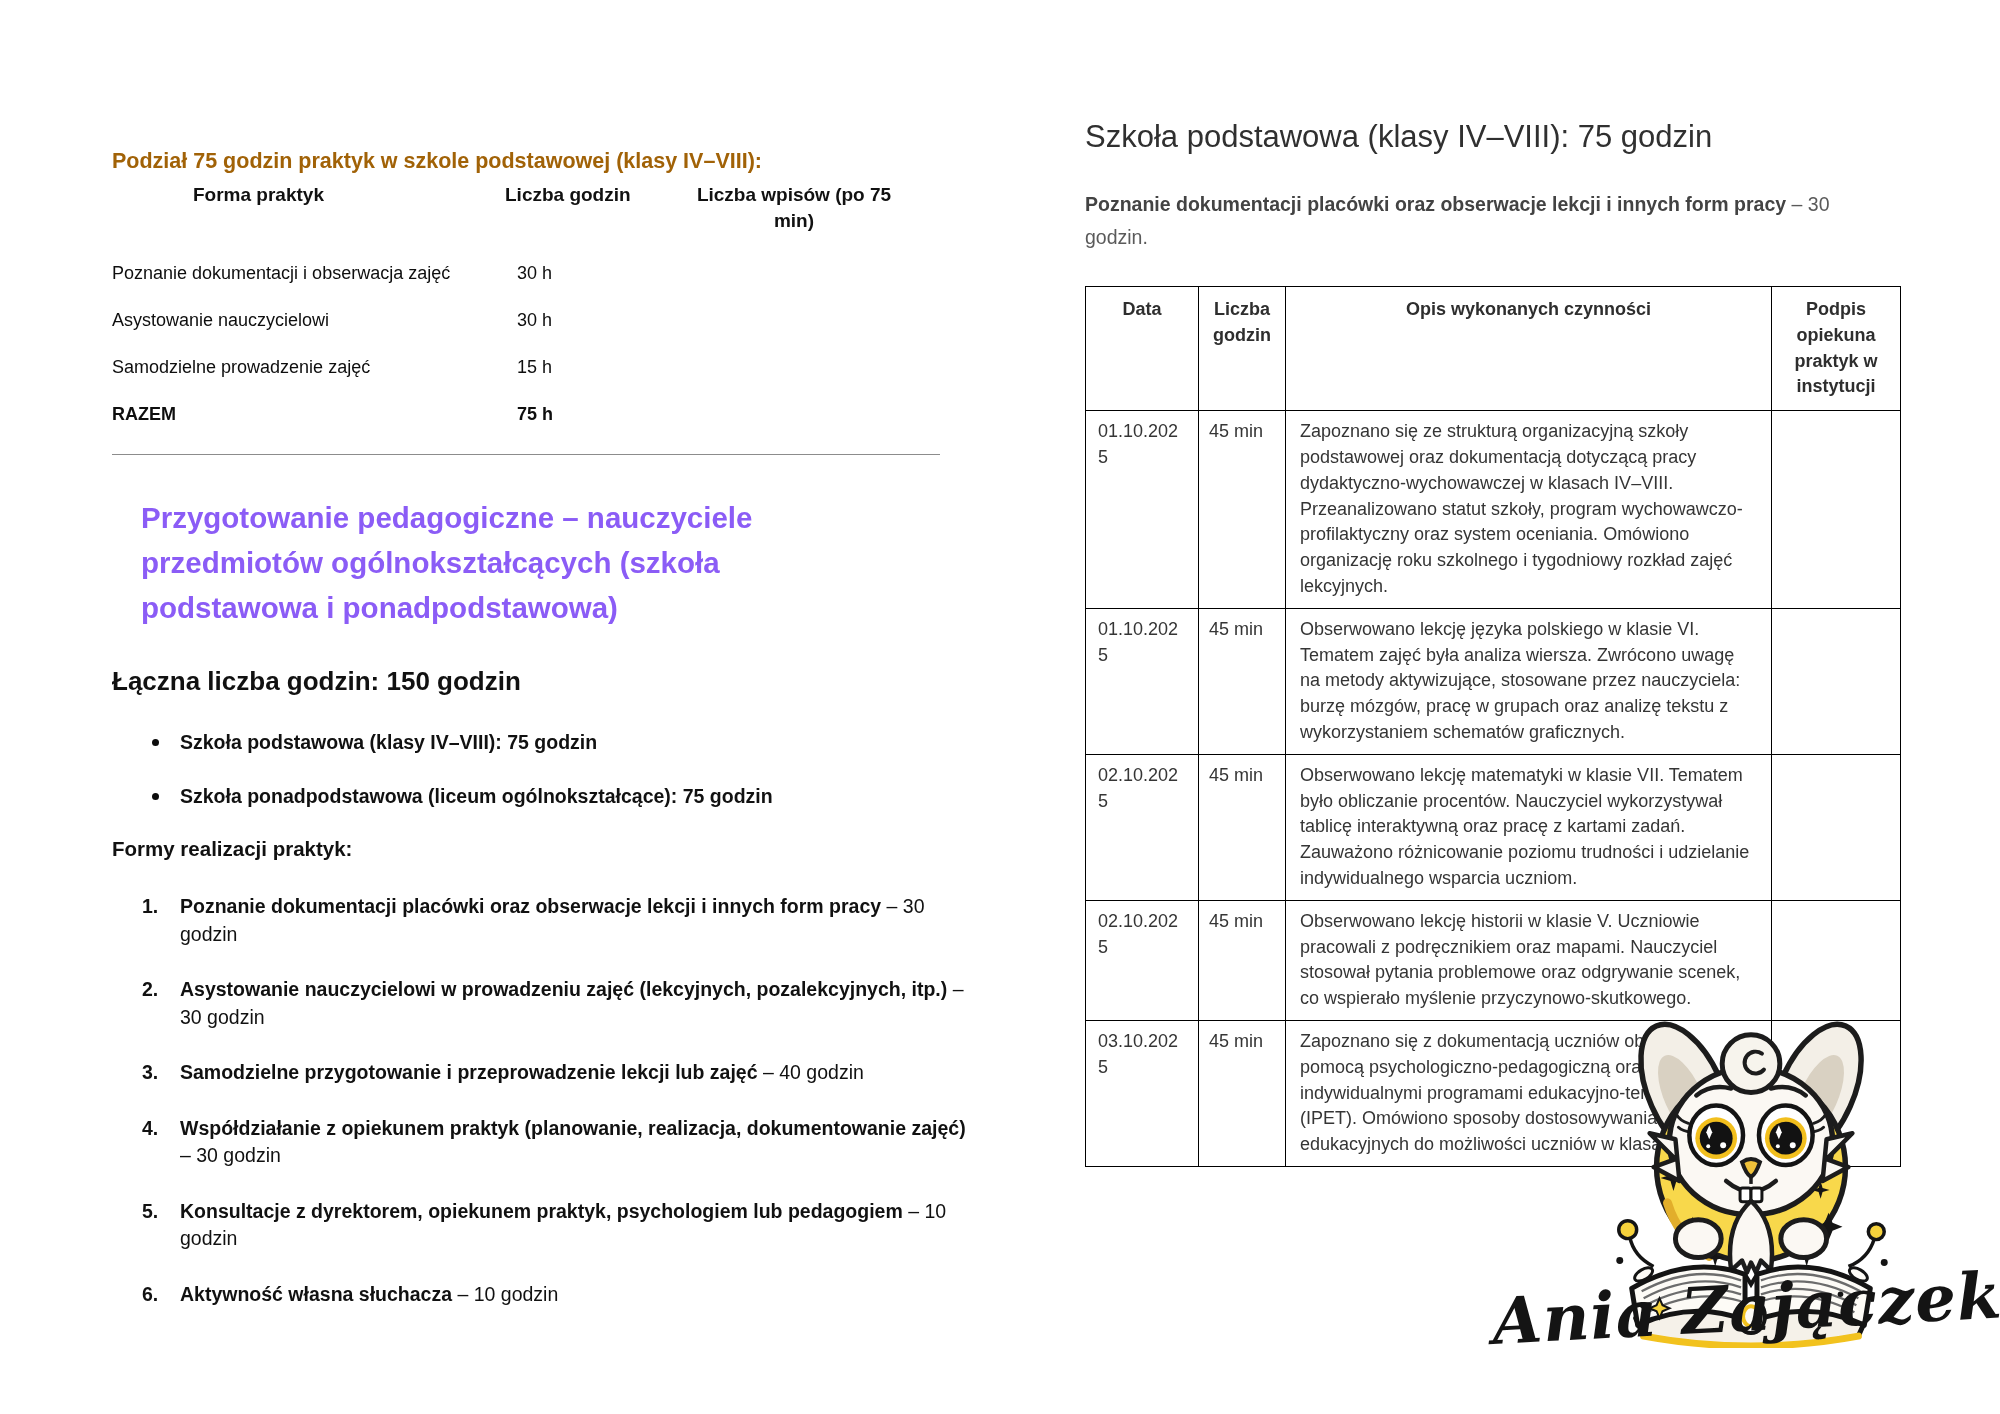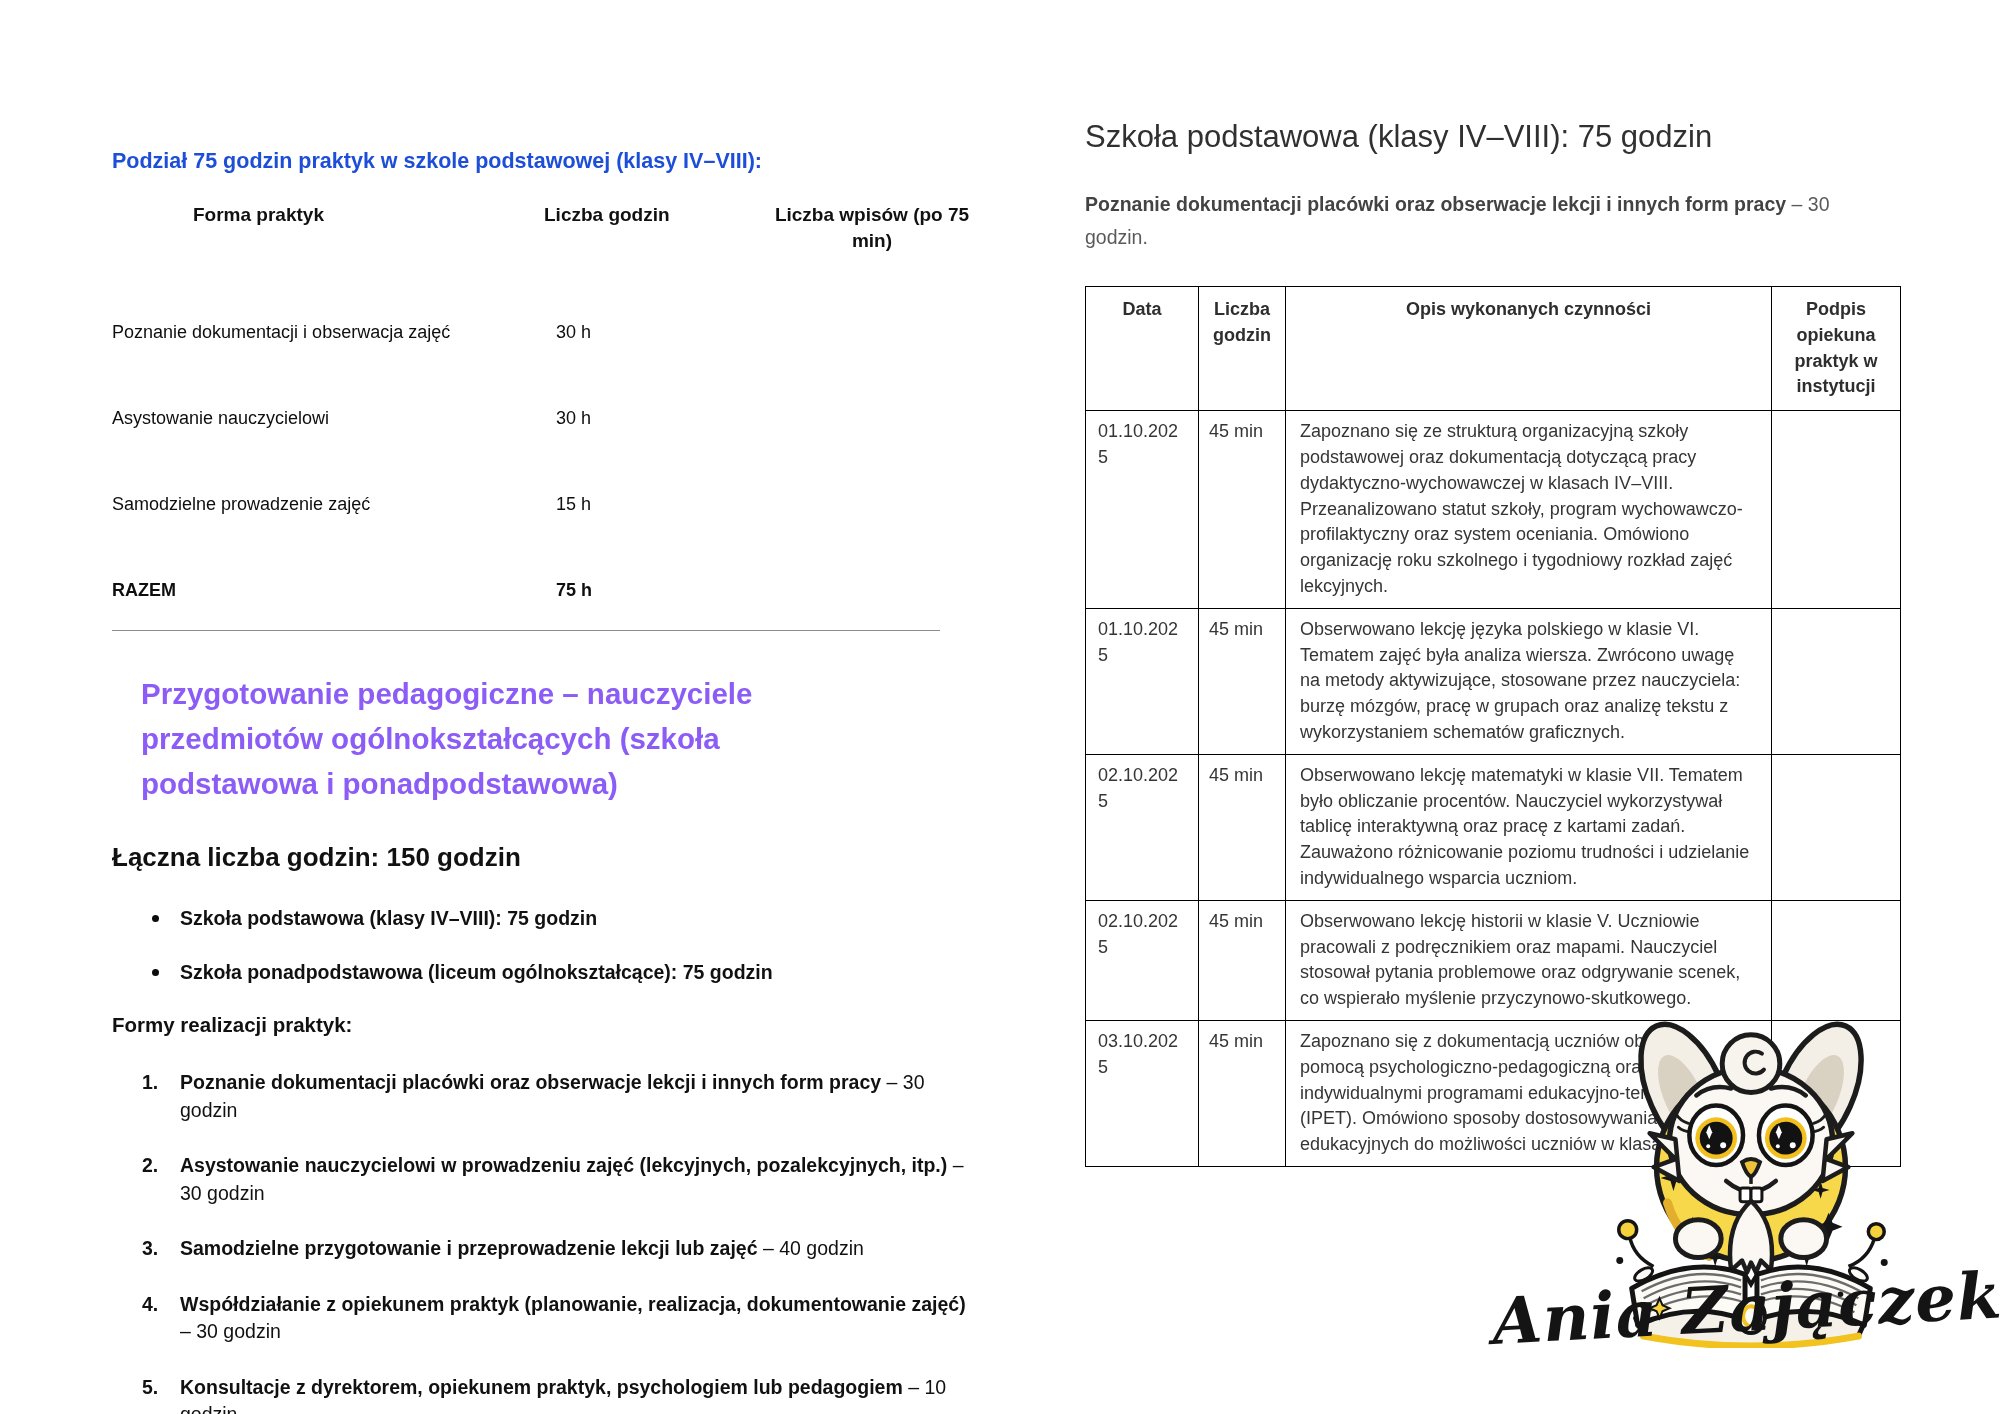--- a/index.html
+++ b/index.html
@@ -2,23 +2,23 @@
 <html><head>
 <meta charset="utf-8">
 <style>
   * { margin:0; padding:0; box-sizing:border-box; }
   html,body { width:2000px; height:1414px; background:#ffffff; overflow:hidden;
               font-family:"Liberation Sans", sans-serif; color:#111; }
   .canvas { position:relative; width:2000px; height:1414px; background:#fff; }
 
   
   .left-page { position:absolute; left:112px; top:148px; width:860px; }
-  .lp-breakdown-heading { font-size:21.5px; font-weight:bold; line-height:26px; color:#1d4ed8; }
-
-  .summary-grid { margin-top:28px; display:grid; grid-template-columns:393px 170px 238px;gap:39px; }
+  .lp-breakdown-heading { font-size:21.5px; font-weight:bold; line-height:26px; color:#a16207; }
+
+  .summary-grid { margin-top:8px; display:grid; grid-template-columns:393px 170px 238px; }
   .sg-head { font-weight:bold; font-size:19px; line-height:26px; padding-bottom:26px; }
   .sg-head.c1 { text-align:center; padding-right:100px; }
   .sg-head.c2 { padding-left:0px; }
   .sg-head.c3 { text-align:center; }
   .sg-cell { font-size:18px; line-height:27px; padding-bottom:20px; color:#0e0e0e; }
   .sg-cell.hours { padding-left:12px; }
   .sg-row-bold .sg-cell { font-weight:bold; }
 
   .lp-divider { border:none; border-top:1.5px solid #8c8c8c; width:828px; margin-top:6px; }
 

